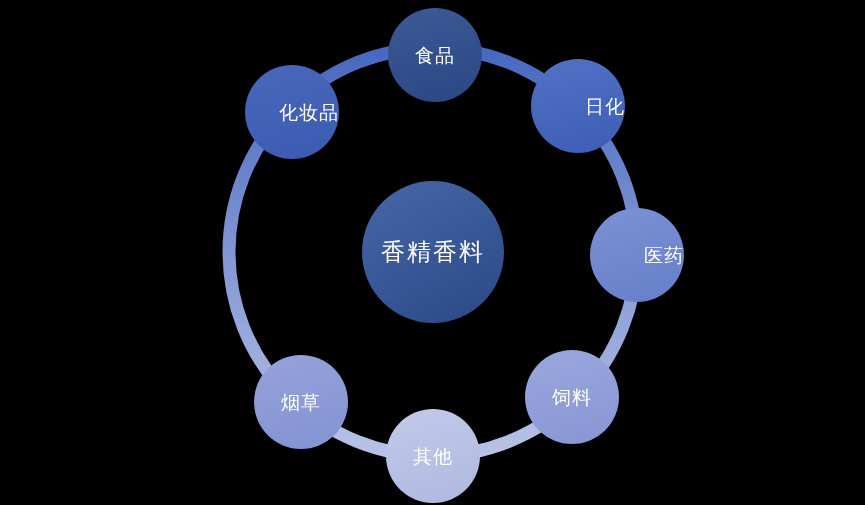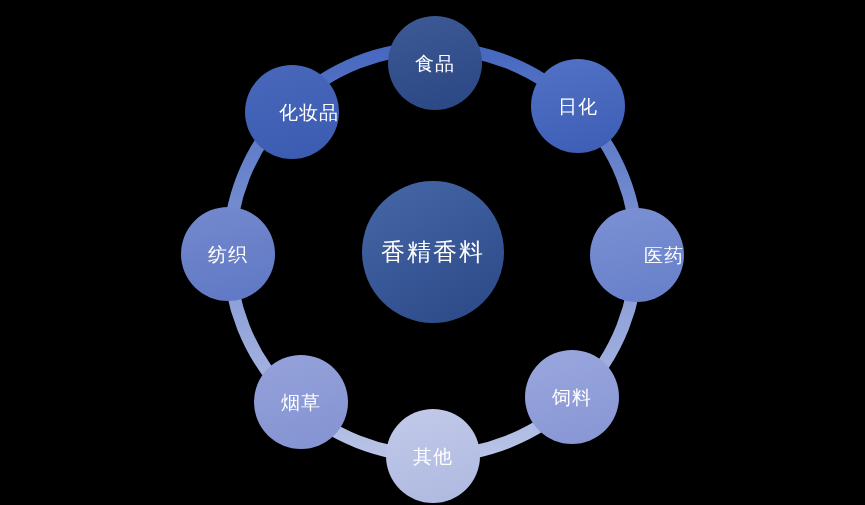--- a/index.html
+++ b/index.html
@@ -38,21 +38,21 @@
   }
   .center-node {
     width: 142px;
     height: 142px;
     font-size: 24px;
     letter-spacing: 2px;
     left: 362px;
     top: 181px;
   }
   
-  .n0 { left: 388px; top: 16px;   }
+  .n0 { left: 388px; top: 8px;   }
   .n1 { left: 531px; top: 59px;  }
   .n2 { left: 590px; top: 208px; justify-content: flex-end; }
   .n3 { left: 525px; top: 350px; }
   .n4 { left: 386px; top: 409px; }
   .n5 { left: 254px; top: 355px; justify-content: center; }
   .n6 { left: 181px; top: 207px; }
   .n7 { left: 245px; top: 65px; justify-content: flex-end;  }
 </style>
 </head>
 <body>
@@ -65,38 +65,35 @@
         <stop id="ringStopTop" offset="0" stop-color="#4768C0"></stop>
         <stop id="ringStopBottom" offset="1" stop-color="#B9C3E6"></stop>
       </linearGradient>
     </defs>
     <circle cx="433" cy="252" r="204" fill="none" stroke="url(#ringGrad)" stroke-width="13"></circle>
   </svg>
 
   <div class="node n0" style="background: linear-gradient(165deg, rgb(61, 90, 149), rgb(42, 71, 133)); color: rgb(255, 255, 255);">
     <span>食品</span>
   </div>
-  <div class="node n1" style="background: linear-gradient(165deg, rgb(82, 114, 198), rgb(60, 93, 180)); color: rgb(255, 255, 255);">
+  <div class="node n1" style="background: linear-gradient(165deg, rgb(82, 114, 198), rgb(60, 93, 180)); color: rgb(255, 255, 255); justify-content: flex-end;">
     <span>日化</span>
   </div>
   <div class="node n2" style="background: linear-gradient(165deg, rgb(124, 145, 212), rgb(102, 127, 201)); color: rgb(255, 255, 255);">
     <span>医药</span>
   </div>
   <div class="node n3" style="background: linear-gradient(165deg, rgb(154, 167, 222), rgb(135, 149, 212)); color: rgb(255, 255, 255);">
     <span>饲料</span>
   </div>
   <div class="node n4" style="background: linear-gradient(165deg, rgb(194, 202, 233), rgb(174, 185, 224)); color: rgb(255, 255, 255);">
     <span>其他</span>
   </div>
   <div class="node n5" style="background: linear-gradient(165deg, rgb(149, 162, 218), rgb(131, 146, 210)); color: rgb(255, 255, 255);">
     <span>烟草</span>
   </div>
-  <div class="node n6" style="background: linear-gradient(165deg, rgb(116, 137, 206), rgb(95, 120, 196)); color: rgb(255, 255, 255);">
-    <span>纺织</span>
-  </div>
   <div class="node n7" style="background: linear-gradient(165deg, rgb(73, 104, 188), rgb(58, 91, 176)); color: rgb(255, 255, 255);">
     <span>化妆品</span>
   </div>
 
   <div class="center-node" id="centerNode" style="background: linear-gradient(150deg, rgb(70, 103, 168) 0%, rgb(43, 72, 133) 100%); color: rgb(255, 255, 255);">
     <span>香精香料</span>
   </div>
 
 </div>
 

